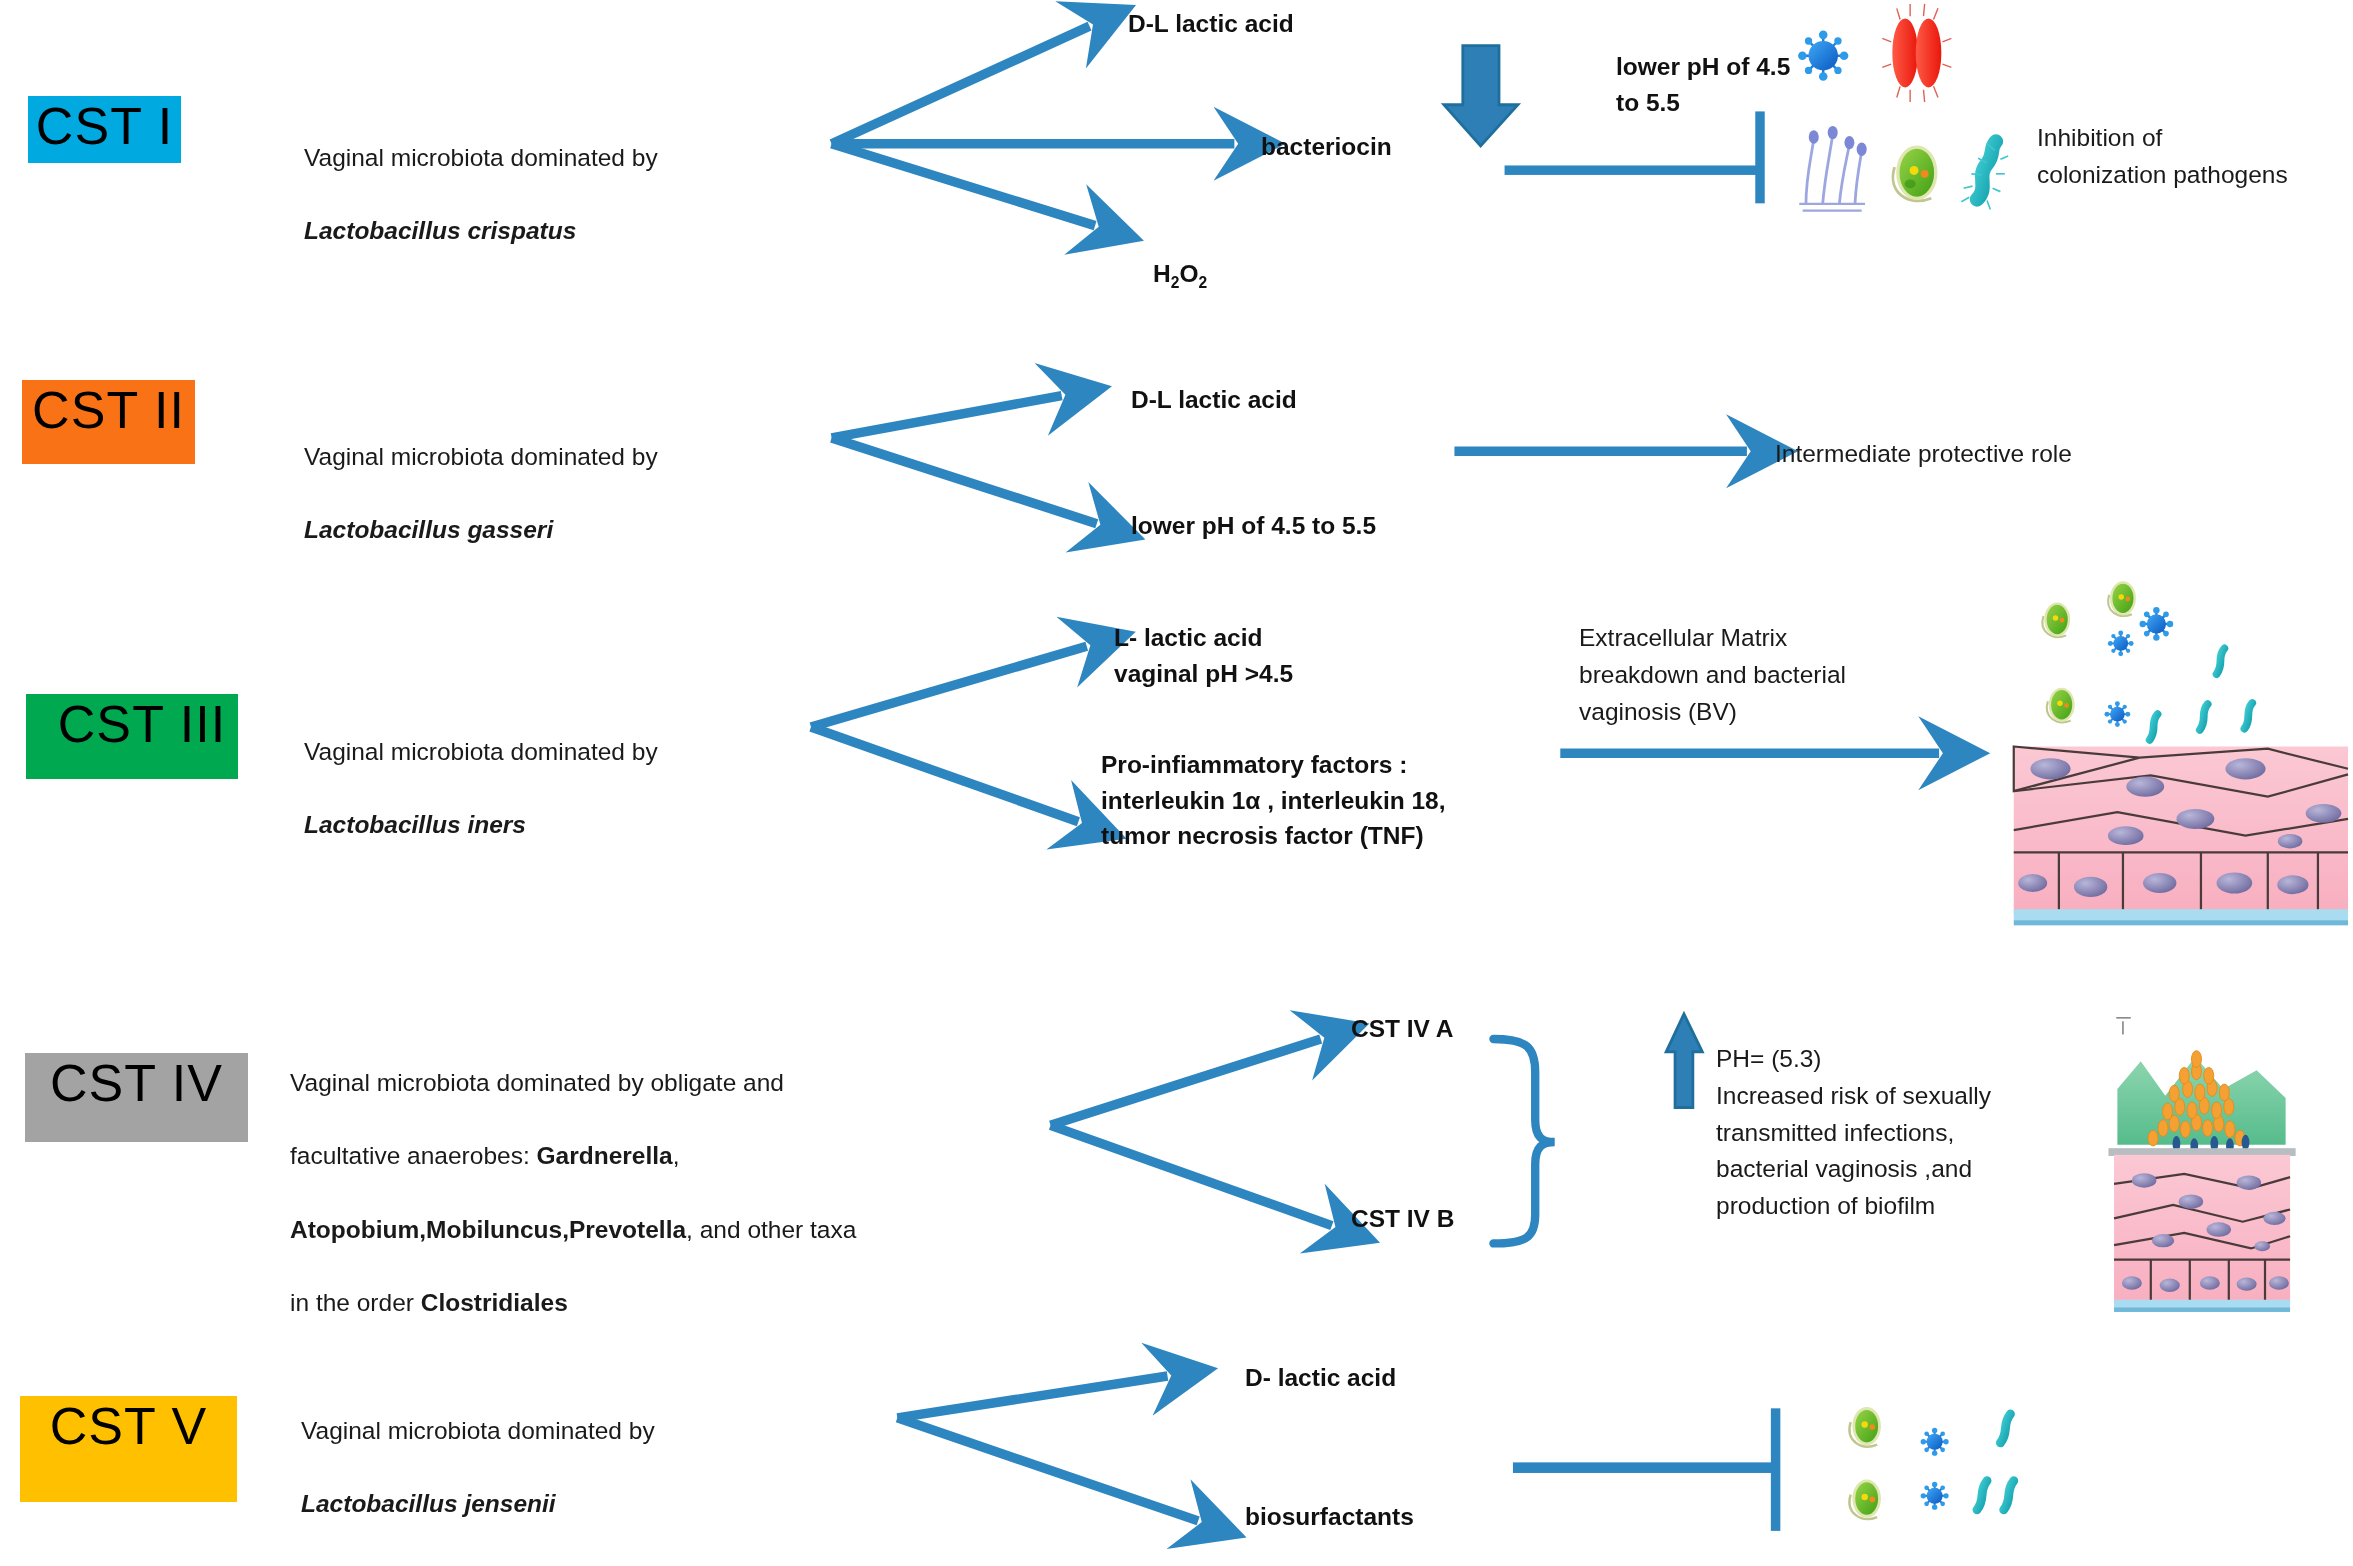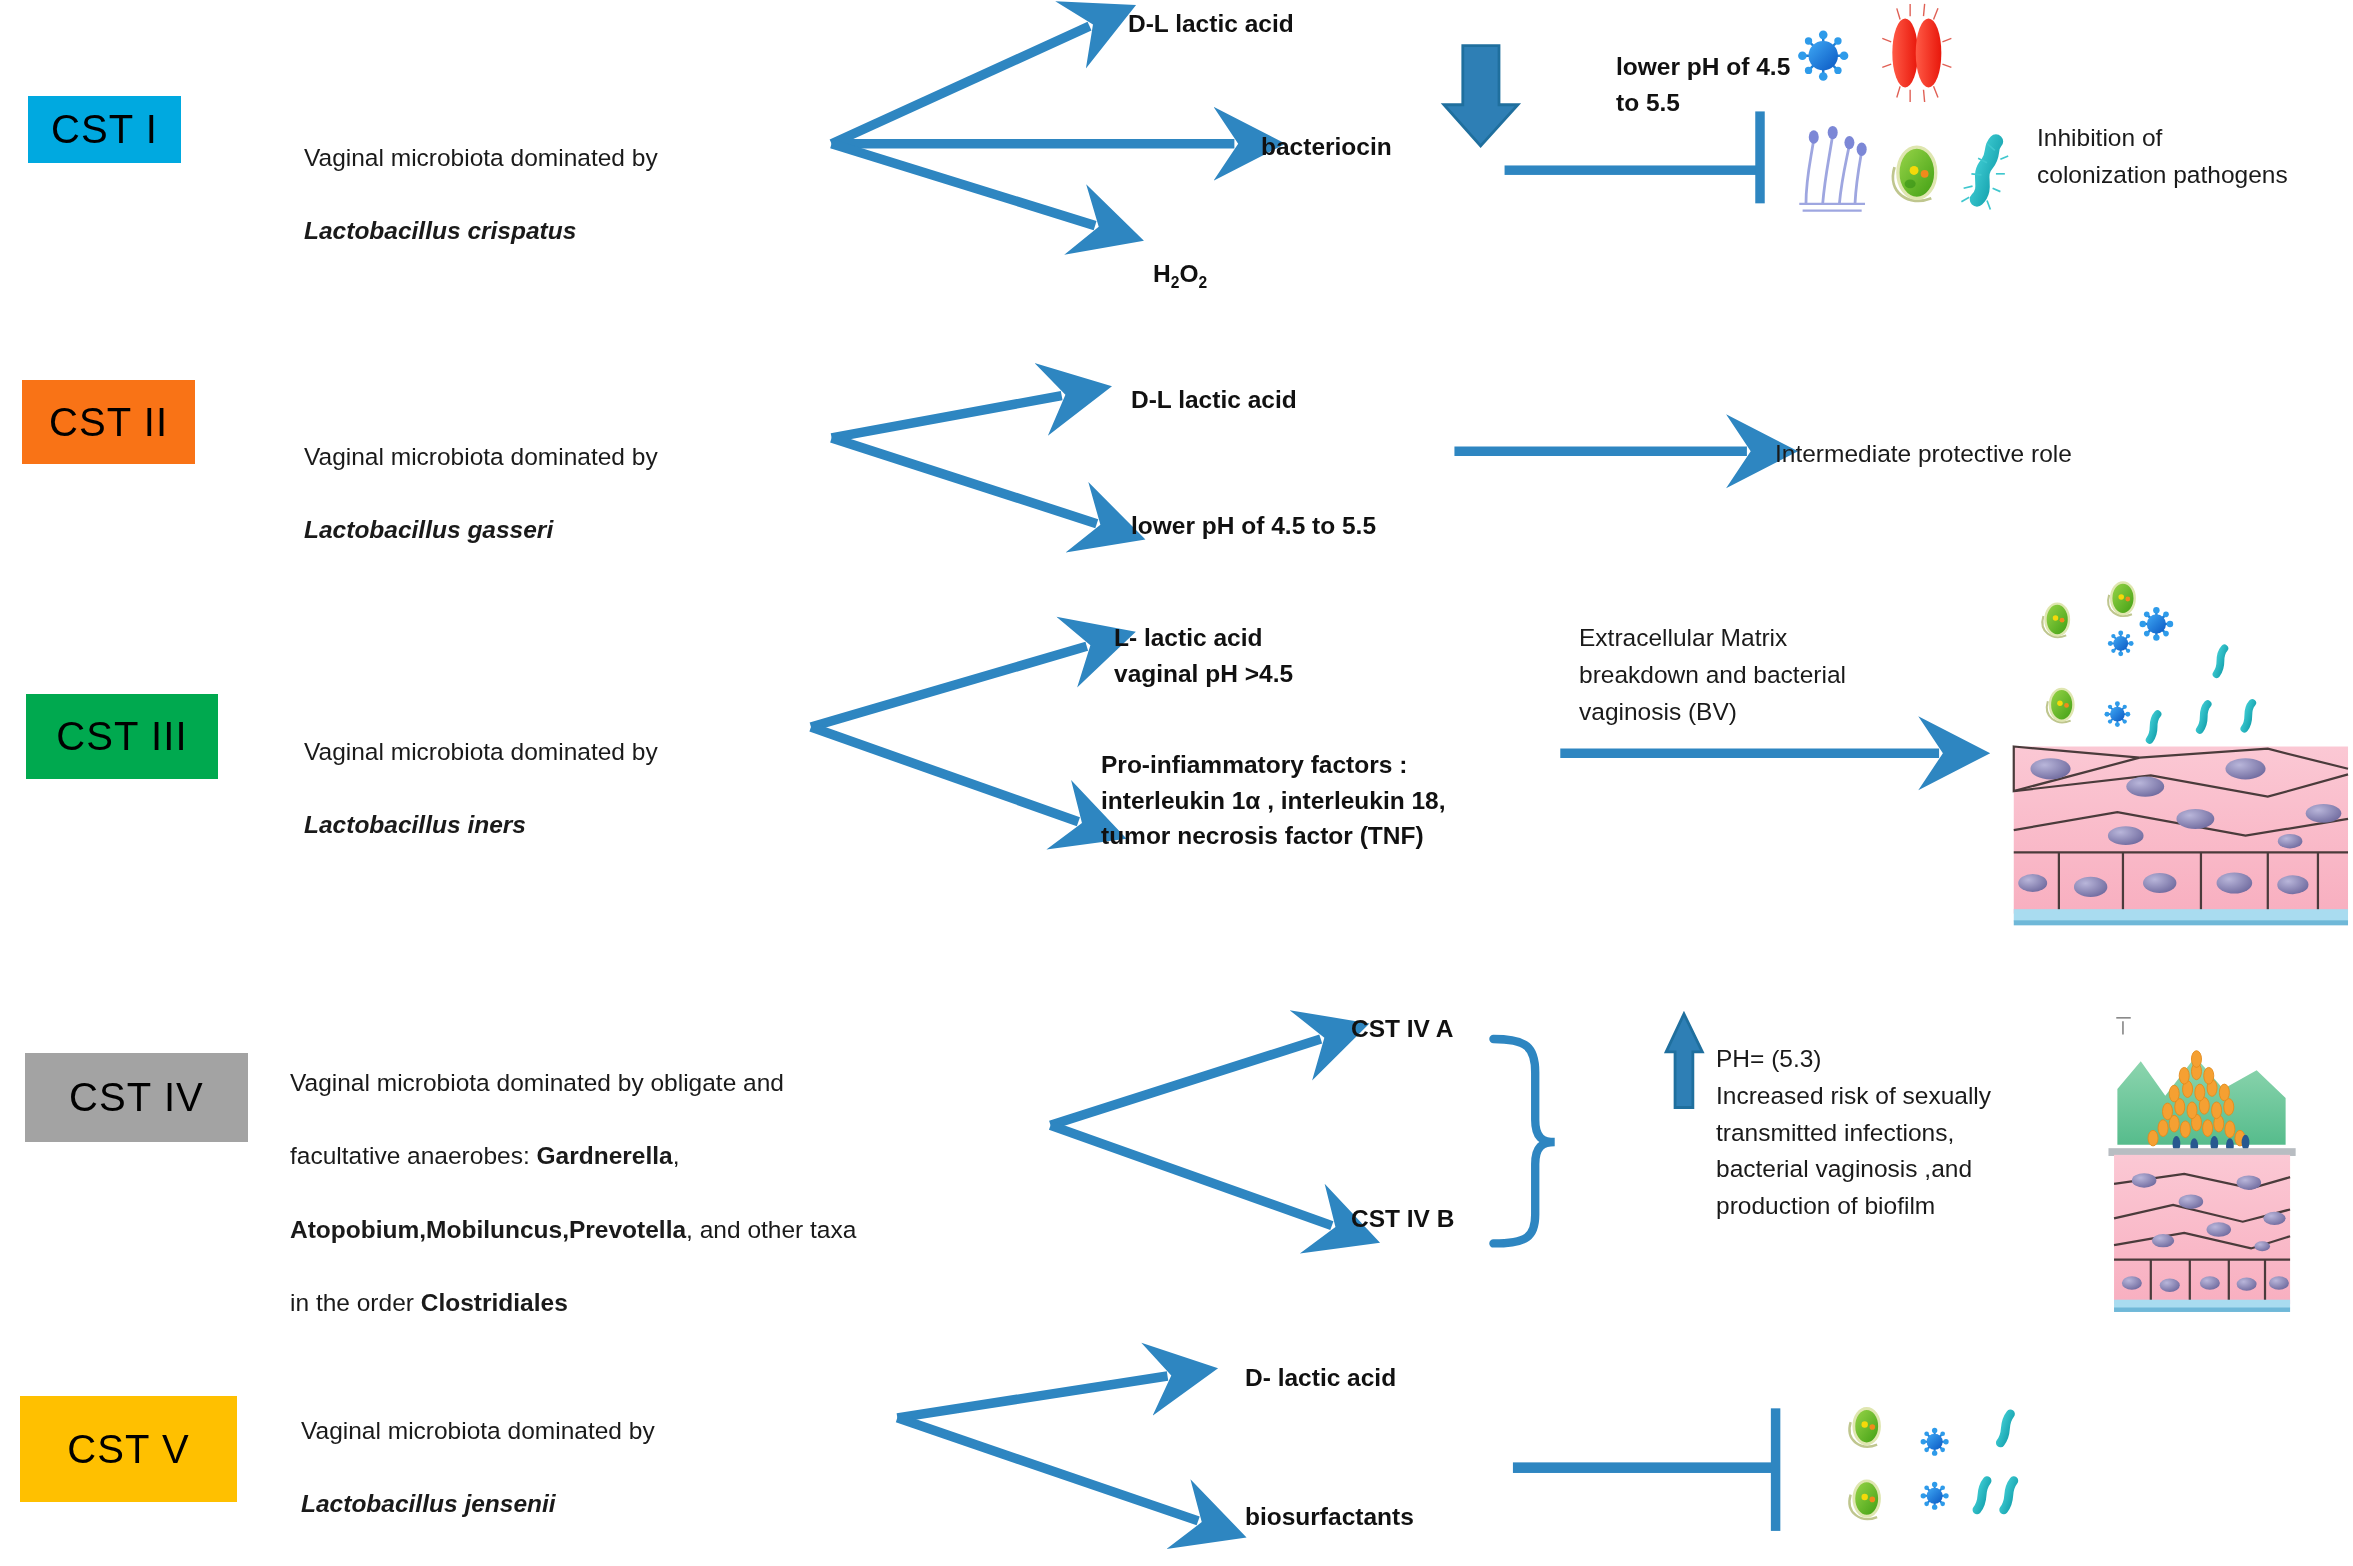--- a/index.html
+++ b/index.html
@@ -5,22 +5,22 @@
 <style>
   html,body{margin:0;padding:0;background:#ffffff;}
   body{
     width:2354px;height:1566px;position:relative;overflow:hidden;
     font-family:"Liberation Sans", sans-serif;color:#000;
   }
   .stage{position:absolute;left:0;top:0;width:2354px;height:1566px;}
 
   
   .cst-chip{
-    position:absolute;display:flex;align-items:center;justify-content:center;
-    font-size:40px;letter-spacing:1.1px;color:#000;font-weight:400;
+    position:absolute;display:flex;align-items:flex-start;justify-content:center;
+    font-size:52px;letter-spacing:1.1px;color:#000;font-weight:400;
     font-family:"Liberation Sans", sans-serif;
   }
   .lbl{position:absolute;font-size:24.5px;font-weight:bold;color:#111;white-space:pre-line;line-height:1.45;}
   .desc{position:absolute;font-size:24.5px;color:#1a1a1a;line-height:1.5;white-space:pre-line;}
 
   
   svg.overlay{position:absolute;left:0;top:0;width:2354px;height:1566px;pointer-events:none;}
 </style>
 </head>
 <body>
@@ -446,21 +446,21 @@
     <span>CST II</span>
   </div>
   <div class="desc" style="left:304px;top:402px;width:502px;">
     <span>Vaginal microbiota dominated by</span><br>
     <i style="font-weight:bold;">Lactobacillus gasseri</i>
   </div>
   <div class="lbl" style="left:1131px;top:382px;">D-L lactic acid</div>
   <div class="lbl" style="left:1131px;top:508px;">lower pH of 4.5 to 5.5</div>
   <div class="desc" style="left:1775px;top:436px;width:502px;">Intermediate  protective role</div>
 
-  <div class="cst-chip" style="left:26px;top:694px;width:192px;height:85px;background:#00A94F;">
+  <div class="cst-chip" style="left:26px;top:694px;width:192px;height:85px;background:#00A94F;padding-left:20px;">
     <span>CST III</span>
   </div>
   <div class="desc" style="left:304px;top:697px;width:502px;">
     <span>Vaginal microbiota dominated by</span><br>
     <i style="font-weight:bold;">Lactobacillus iners</i>
   </div>
   <div class="lbl" style="left:1114px;top:620px;width:446px;">L- lactic acid
 vaginal pH &gt;4.5</div>
   <div class="lbl" style="left:1101px;top:747px;width:502px;">Pro-infiammatory factors :
 interleukin 1α , interleukin 18,

